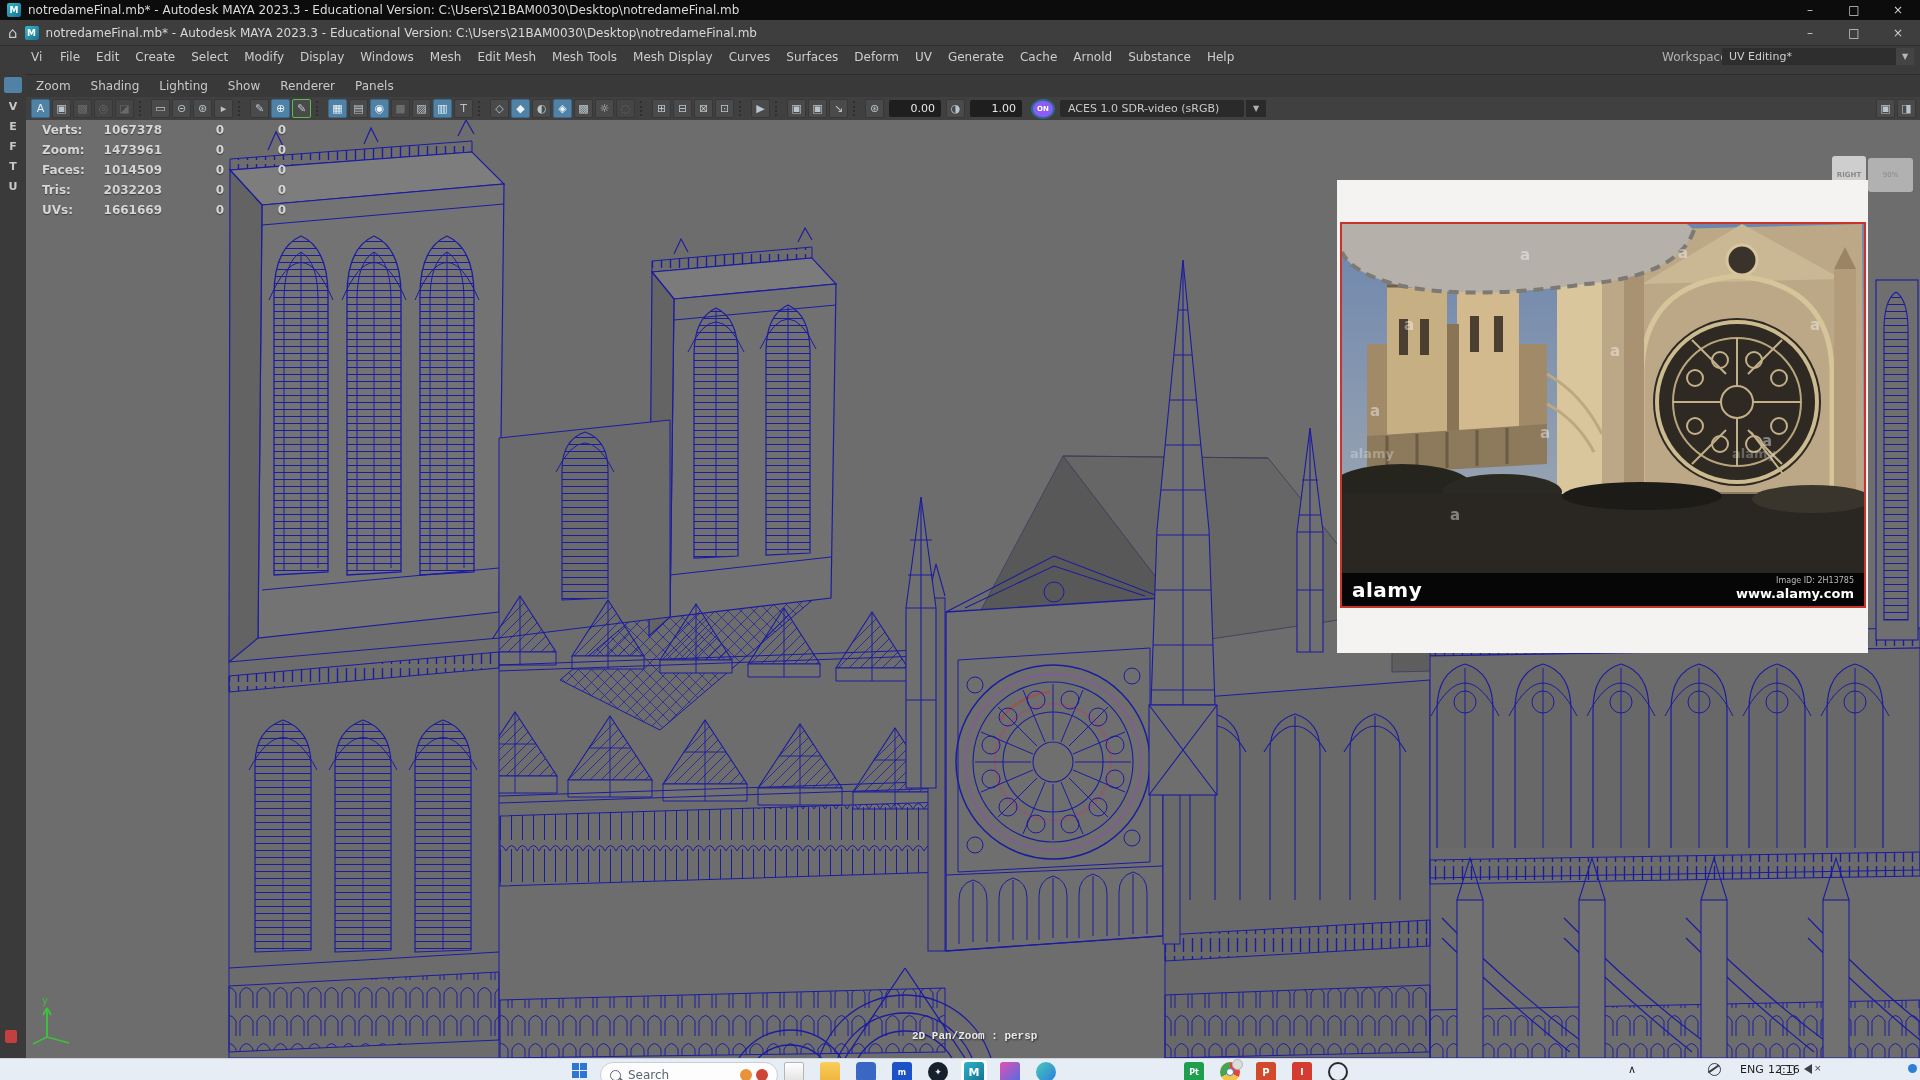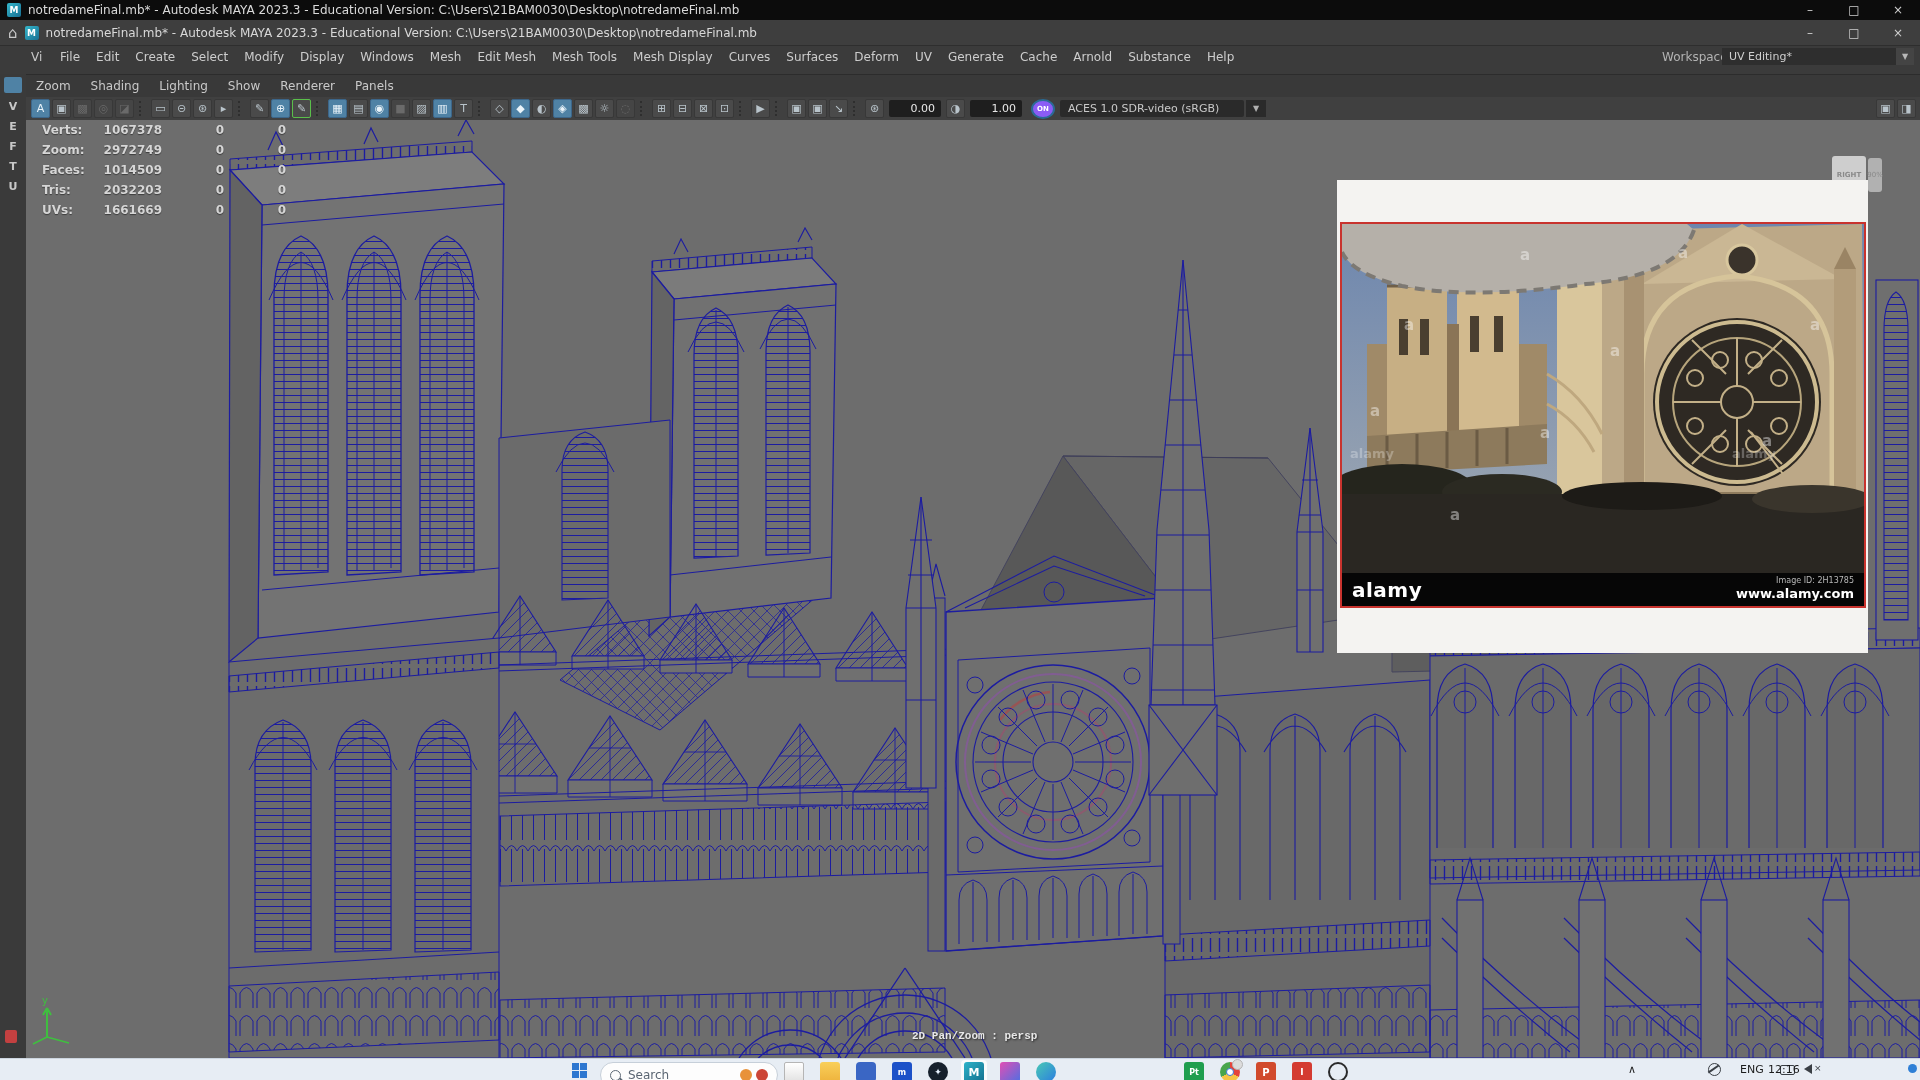--- a/index.html
+++ b/index.html
@@ -58,21 +58,21 @@
   .vp-svg{position:absolute;left:0;top:0;}
   .hud{position:absolute;left:15px;top:0px;color:#d6d6d6;font-size:12px;font-weight:bold;
     text-shadow:0 1px 1px rgba(0,0,0,.45);z-index:6;}
   .hud-row{display:grid;grid-template-columns:58px 62px 62px 62px;height:20px;align-items:center;}
   .hud-row .num{text-align:right;}
   .panzoom{position:absolute;left:885px;top:910px;color:#e8e8e8;font-size:11px;font-weight:bold;
     text-shadow:1px 1px 2px #2a2a2a;z-index:7;font-family:Liberation Mono, monospace;}
   .chip{position:absolute;left:1805px;top:36px;display:flex;z-index:7;}
   .chip .c1{width:34px;height:38px;background:rgba(215,215,215,.92);border-radius:3px;color:#8a8a8a;
     font-size:7px;display:flex;align-items:center;justify-content:center;font-weight:bold;}
-  .chip .c2{width:14px;height:34px;background:rgba(200,200,200,.75);border-radius:3px;margin-left:2px;margin-top:2px;
+  .chip .c2{width:45px;height:34px;background:rgba(200,200,200,.75);border-radius:3px;margin-left:2px;margin-top:2px;
     color:#8a8a8a;font-size:7px;display:flex;align-items:center;justify-content:center;}
   .axisg{position:absolute;left:2px;top:872px;z-index:7;}
   
   .alamy-card{position:absolute;left:1310px;top:60px;width:531px;height:473px;background:#f4f3f1;z-index:10;}
   .alamy-photo{position:absolute;left:3px;top:42px;width:526px;height:386px;border:2px solid #c8332e;
     box-sizing:border-box;overflow:hidden;background:#7189b2;}
   .alamy-bar{position:absolute;left:0;bottom:0;width:100%;height:33px;background:#060606;display:flex;
     align-items:center;box-sizing:border-box;padding:0 10px;}
   .alamy-logo{color:#fff;font-size:20px;font-weight:bold;letter-spacing:.5px;}
   .alamy-right{margin-left:auto;text-align:right;line-height:1.25;}
@@ -494,21 +494,21 @@
 
         <div class="hud-row">
           <span>Verts:</span>
           <span class="num">1067378</span>
           <span class="num">0</span>
           <span class="num">0</span>
         </div>
 
         <div class="hud-row">
           <span>Zoom:</span>
-          <span class="num">2972749</span>
+          <span class="num">1473961</span>
           <span class="num">0</span>
           <span class="num">0</span>
         </div>
 
         <div class="hud-row">
           <span>Faces:</span>
           <span class="num">1014509</span>
           <span class="num">0</span>
           <span class="num">0</span>
         </div>

